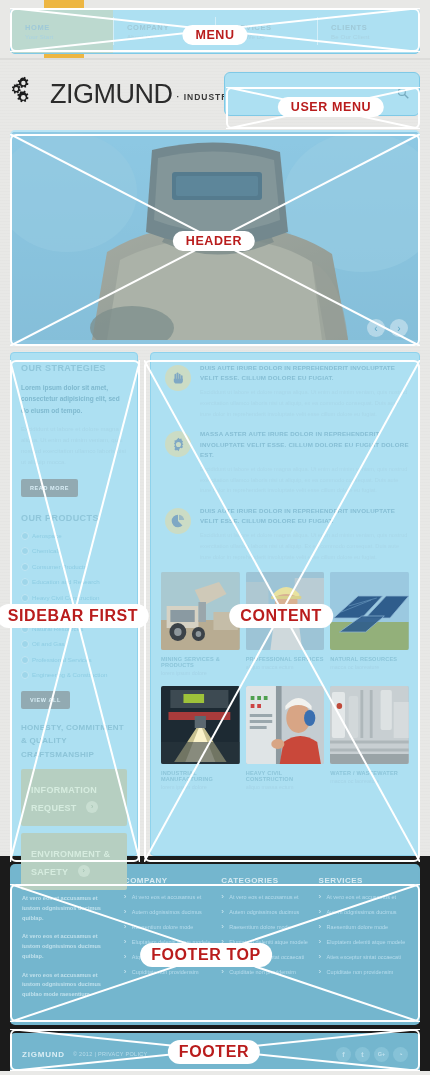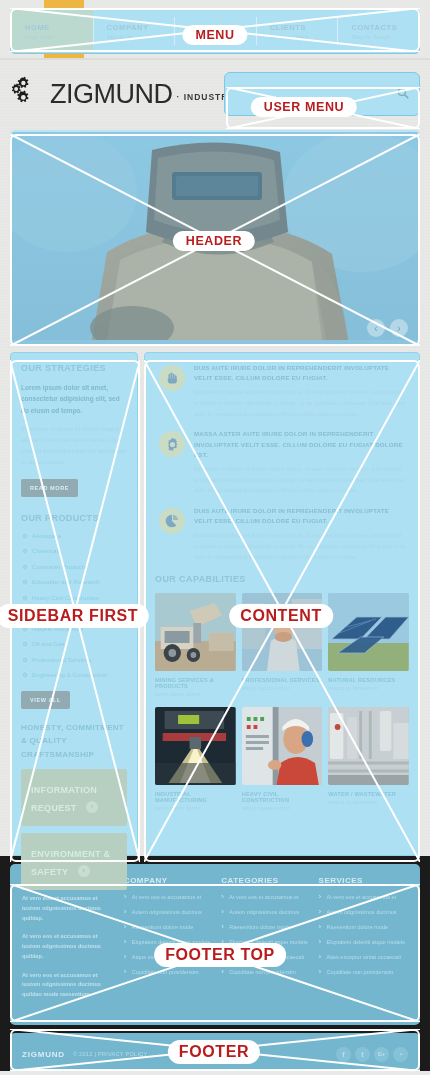--- a/index.html
+++ b/index.html
@@ -45,21 +45,21 @@
   .hero-img{position:absolute;inset:0;overflow:hidden;}
   .hero-caption{position:absolute;left:0;right:0;bottom:0;height:34px;
       background:rgba(60,110,130,.30);display:flex;align-items:center;}
   .hero-caption span{color:#eaf7fc;font-size:9.5px;font-weight:bold;letter-spacing:.9px;padding-left:14px;text-transform:uppercase;}
   .hero-arrows{position:absolute;right:10px;bottom:7px;display:flex;gap:5px;}
   .arrow{width:18px;height:18px;border-radius:50%;background:rgba(255,255,255,.38);
      display:flex;align-items:center;justify-content:center;color:#5ea8c7;font-size:10px;}
   .hero-tint{position:absolute;inset:0;background:rgba(140,205,235,.48);}
 
   
-  .main{display:flex;gap:6px;margin:6px 10px 0 10px;height:504px;}
+  .main{display:flex;gap:12px;margin:6px 10px 0 10px;height:504px;}
   .sidebar{width:128px;background:#ade0f2;border:1px solid #8ed2ec;border-radius:4px;padding:10px 10px 0 10px;box-sizing:border-box;}
   .content{flex:1;background:#ade0f2;border:1px solid #8ed2ec;border-radius:4px;padding:10px 10px 0 10px;box-sizing:border-box;}
 
   .sec-title{font-size:9px;font-weight:bold;letter-spacing:.4px;color:#8fc6da;text-transform:uppercase;margin:0 0 9px 0;}
   .lead{font-size:6.5px;font-weight:bold;line-height:1.75;color:#7fb9cf;margin:0 0 8px 0;}
   .body-txt{font-size:6px;line-height:1.85;color:#a6d6e8;margin:0;}
   .btn-grey{display:inline-block;margin-top:10px;background:#92aab2;color:#d9eef6;
      font-size:5.5px;font-weight:bold;letter-spacing:.6px;padding:6px 9px;border-radius:2px;text-transform:uppercase;}
 
   .prod-list{list-style:none;margin:8px 0 0 0;padding:0;}
@@ -131,24 +131,20 @@
         <div class="nav-title">COMPANY</div>
         <div class="nav-sub">About Us</div>
       </div>
       <div class="nav-item">
         <div class="nav-title">SERVICES</div>
         <div class="nav-sub">What We Do</div>
       </div>
       <div class="nav-item">
         <div class="nav-title">CLIENTS</div>
         <div class="nav-sub">Be Our Client</div>
-      </div>
-      <div class="nav-item">
-        <div class="nav-title">CONTACTS</div>
-        <div class="nav-sub">Stay In Touch</div>
       </div>
     </div>
   </div>
 
   <div class="logobar">
     <div class="logo">
       <svg class="logo-gears" viewBox="0 0 40 34">
         <g fill="#1d1d1d">
           <path d="M12 1l1.6.4.9-1.3 1.6 1-.3 1.5 1.2 1.1 1.5-.4.7 1.7-1.3.9.1 1.6 1.4.6-.5 1.8-1.6-.1-.9 1.3.4 1.5-1.7.6-.8-1.3-1.6.1-.7 1.4-1.7-.6.1-1.6-1.3-.9-1.5.4-.6-1.7 1.3-.8-.1-1.6-1.4-.7.6-1.7 1.5.1.9-1.3L10.4 2z"></path>
           <circle cx="13.4" cy="7.6" r="2.6" fill="#e8e8e6"></circle>
@@ -288,21 +284,20 @@
             <path d="M11.4 1.2V8.6h7.4A7.5 7.5 0 0 0 11.4 1.2z" opacity=".65"></path>
               </g>
             </svg>
         </div>
         <div>
           <div class="std-h">DUIS AUTE IRURE DOLOR IN REPREHENDERIT INVOLUPTATE VELIT ESSE. CILLUM DOLORE EU FUGIAT.</div>
           <p class="std-p">Excididunt ut labore et dolore magna aliqua. Ut enim ad minim veniam, quis nostrud exercitation ullamco laboris nisi ut aliquip. Ex ea commodo consequat. Duis aute irure dolor in reprehenderit involuptate velit esse cillum dolore eu fugiat.</p>
         </div>
       </div>
 
-      <div class="sec-title" style="margin-top:12px">OUR CAPABILITIES</div>
 
       <div class="cap-grid">
         <div class="cap">
           <div class="cap-img">
             <svg width="100%" height="78" viewBox="0 0 84 78" preserveAspectRatio="none">
               <rect width="84" height="78" fill="#a9c9d1"></rect>
                 <rect y="48" width="84" height="30" fill="#b8ac92"></rect>
               <rect x="6" y="34" width="34" height="22" fill="#d6d2c4"></rect>
                 <rect x="10" y="38" width="26" height="12" fill="#8a9aa2"></rect>
               <path d="M36 18 L62 10 L70 22 L44 34 Z" fill="#cfc9b8"></path>
@@ -500,21 +495,21 @@
     </div>
     <div class="pill" style="left:215px;top:25px;">MENU</div>
 
     <div class="anno-box" style="left:226px;top:87px;width:194px;height:42px;"></div>
     <div class="anno-x" style="left:226px;top:87px;">
       <svg width="194" height="42">
           <line x1="0" y1="0" x2="194" y2="42" stroke="#fff" stroke-width="2"></line>
           <line x1="194" y1="0" x2="0" y2="42" stroke="#fff" stroke-width="2"></line>
         </svg>
     </div>
-    <div class="pill" style="left:304px;top:97px;">USER MENU</div>
+    <div class="pill" style="left:331px;top:97px;">USER MENU</div>
 
     <div class="anno-box" style="left:10px;top:134px;width:410px;height:212px;"></div>
     <div class="anno-x" style="left:10px;top:134px;">
       <svg width="410" height="212">
           <line x1="0" y1="0" x2="410" y2="212" stroke="#fff" stroke-width="2"></line>
           <line x1="410" y1="0" x2="0" y2="212" stroke="#fff" stroke-width="2"></line>
         </svg>
     </div>
     <div class="pill" style="left:214px;top:231px;">HEADER</div>
 
@@ -536,21 +531,21 @@
     </div>
     <div class="pill small" style="left:281px;top:604px;">CONTENT</div>
 
     <div class="anno-box" style="left:10px;top:884px;width:410px;height:138px;"></div>
     <div class="anno-x" style="left:10px;top:884px;">
       <svg width="410" height="138">
           <line x1="0" y1="0" x2="410" y2="138" stroke="#fff" stroke-width="2"></line>
           <line x1="410" y1="0" x2="0" y2="138" stroke="#fff" stroke-width="2"></line>
         </svg>
     </div>
-    <div class="pill small" style="left:220px;top:943px;text-align:center;">FOOTER TOP</div>
+    <div class="pill small" style="left:206px;top:943px;text-align:center;">FOOTER TOP</div>
 
     <div class="anno-box" style="left:10px;top:1029px;width:410px;height:42px;"></div>
     <div class="anno-x" style="left:10px;top:1029px;">
       <svg width="410" height="42">
           <line x1="0" y1="0" x2="410" y2="42" stroke="#fff" stroke-width="2"></line>
           <line x1="410" y1="0" x2="0" y2="42" stroke="#fff" stroke-width="2"></line>
         </svg>
     </div>
     <div class="pill small" style="left:214px;top:1040px;">FOOTER</div>
   </div>

